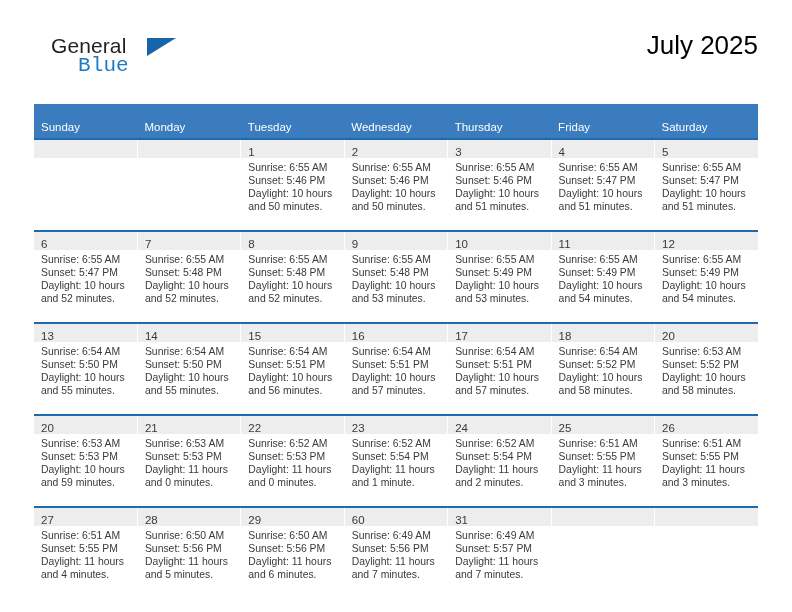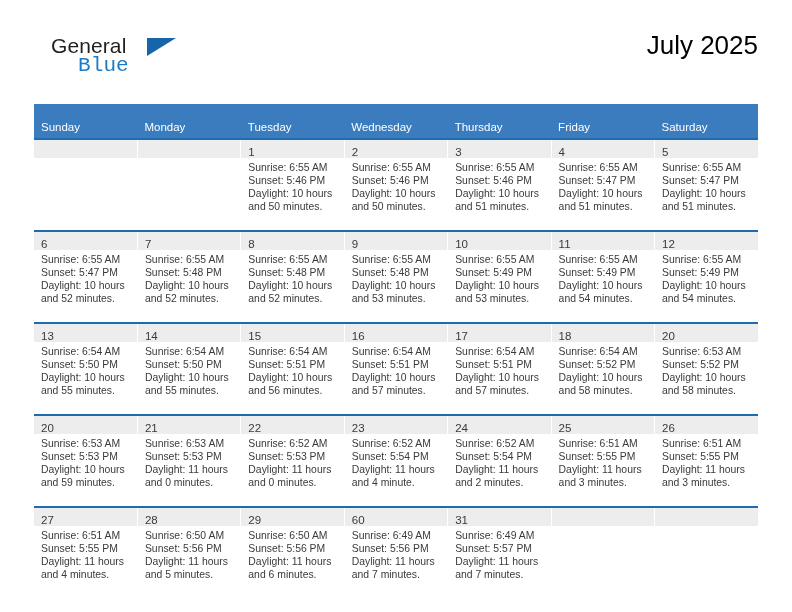--- a/index.html
+++ b/index.html
@@ -451,21 +451,21 @@
               </div>
             </div>
           </td>
           <td>
             <div class="cell-inner">
               <div class="daynum-band"><span class="daynum">23</span></div>
               <div class="cell-body">
                 <div class="cell-line">Sunrise: 6:52 AM</div>
                 <div class="cell-line">Sunset: 5:54 PM</div>
                 <div class="cell-line">Daylight: 11 hours</div>
-                <div class="cell-line">and 4 minute.</div>
+                <div class="cell-line">and 1 minute.</div>
               </div>
             </div>
           </td>
           <td>
             <div class="cell-inner">
               <div class="daynum-band"><span class="daynum">24</span></div>
               <div class="cell-body">
                 <div class="cell-line">Sunrise: 6:52 AM</div>
                 <div class="cell-line">Sunset: 5:54 PM</div>
                 <div class="cell-line">Daylight: 11 hours</div>

